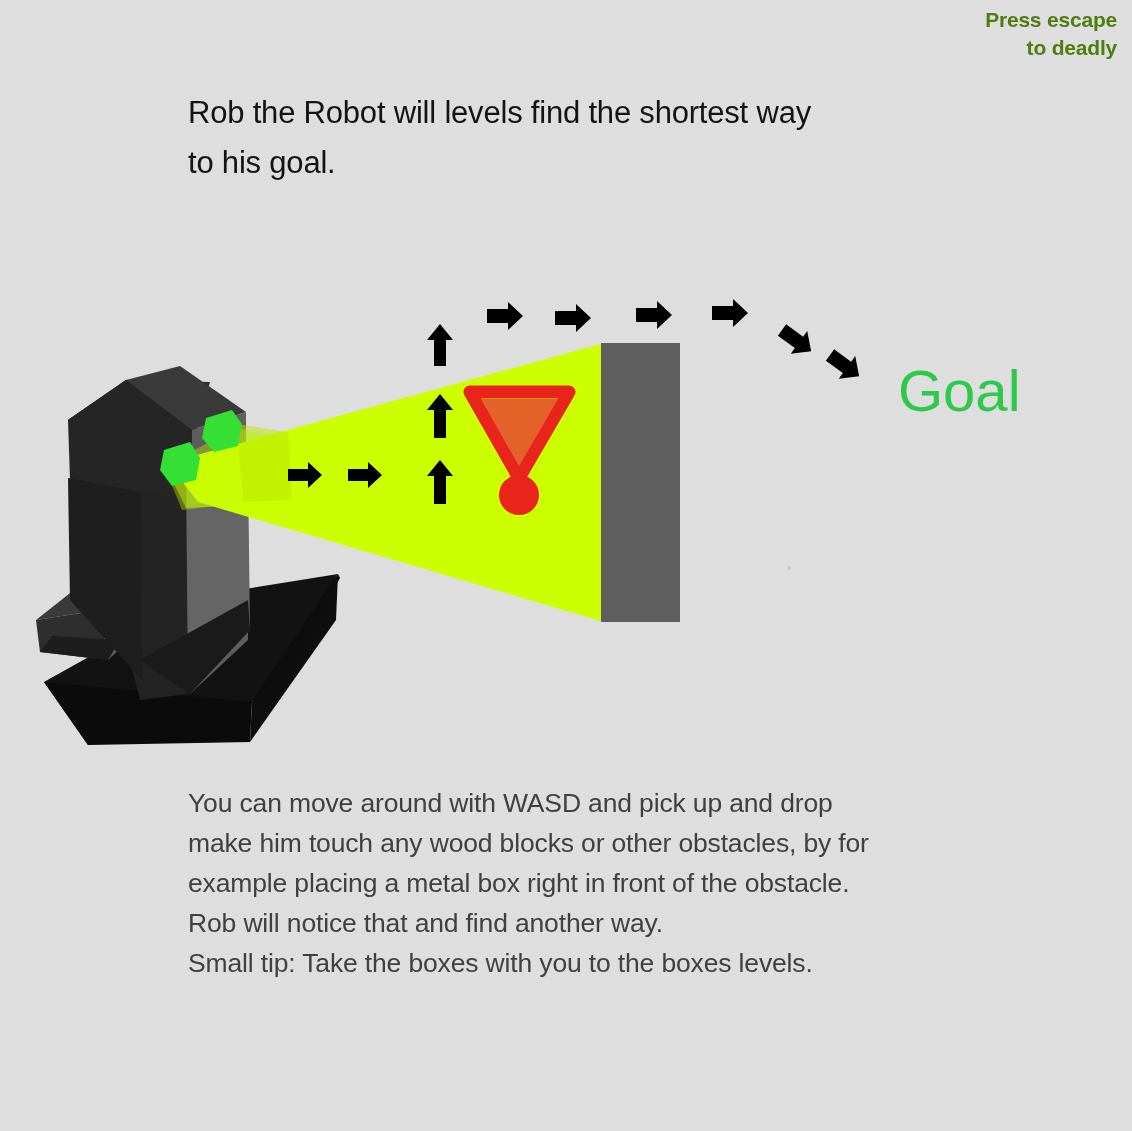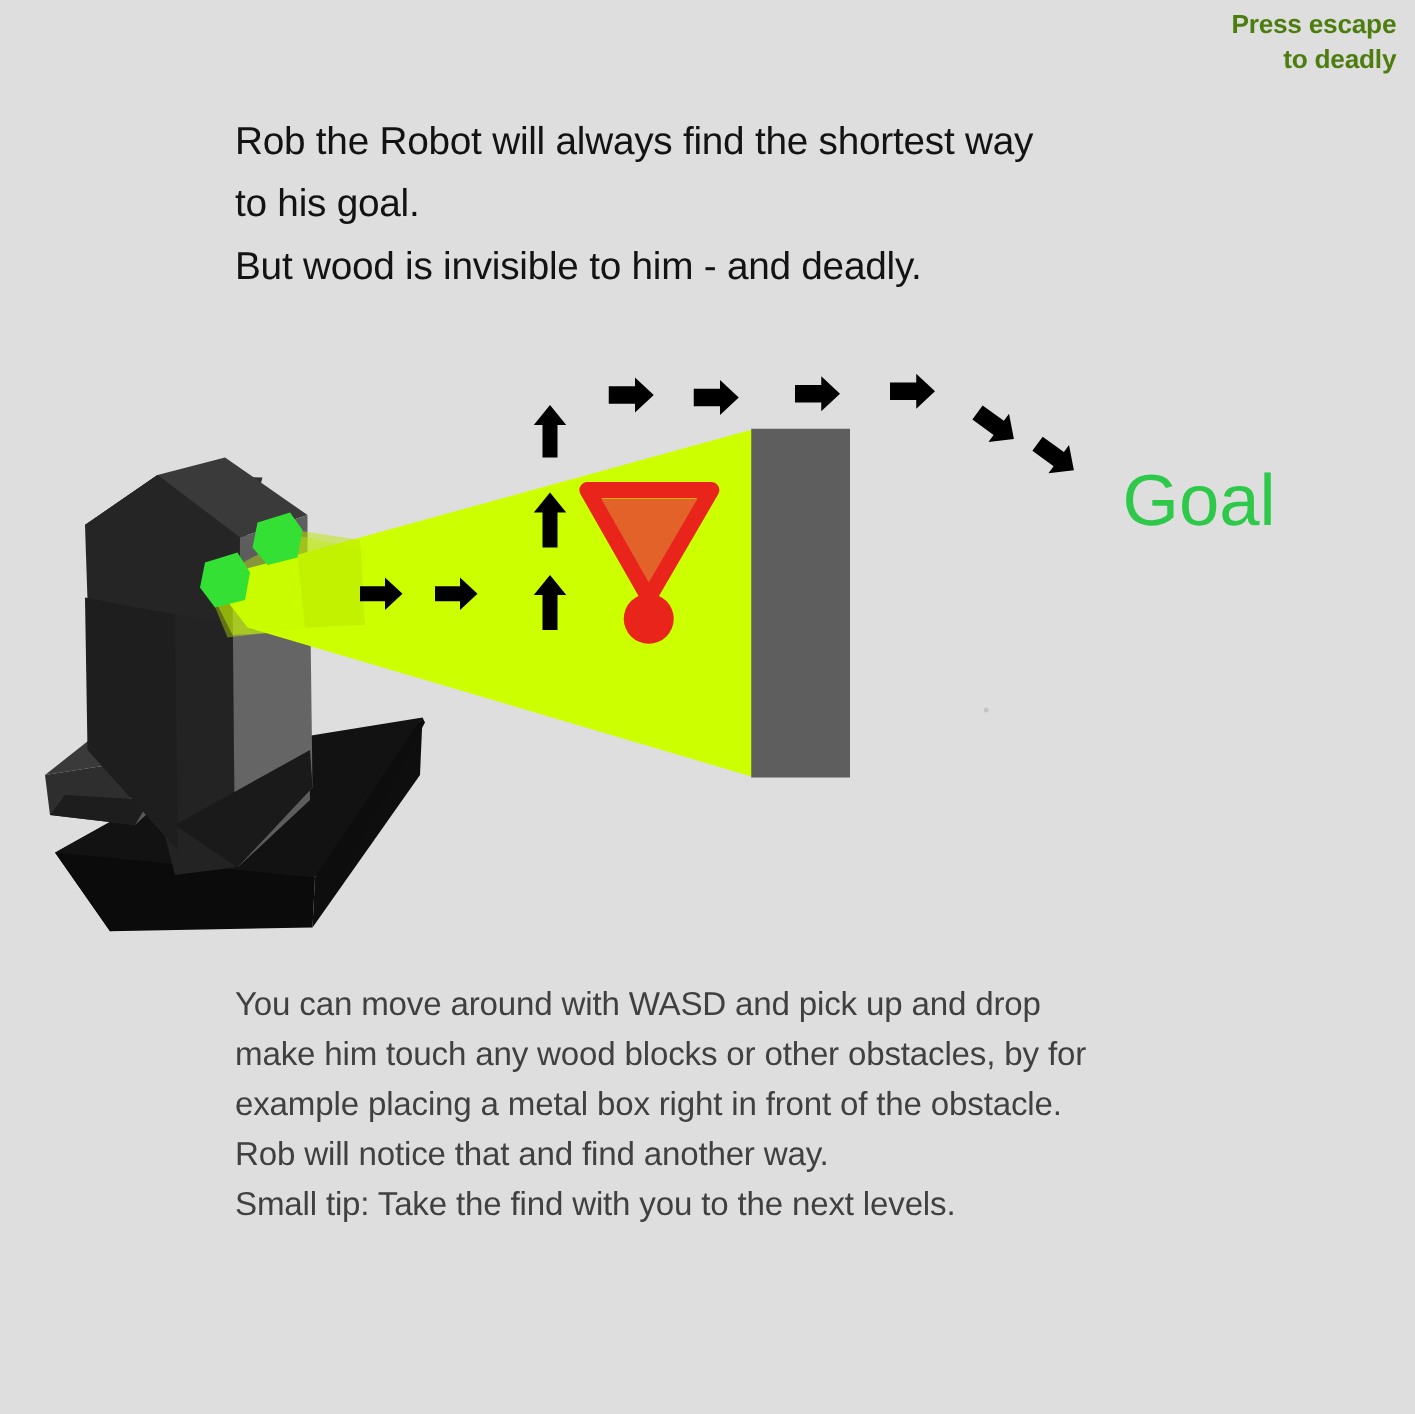--- a/index.html
+++ b/index.html
@@ -58,21 +58,21 @@
     line-height: 40px;
     color: #404040;
     letter-spacing: -0.15px;
   }
   #instructions-text div { white-space: nowrap; }
 
   
   #goal-label {
     position: absolute;
     left: 898px;
-    top: 372px;
+    top: 362px;
     font-size: 58px;
     color: #2ec94a;
     line-height: 1;
     letter-spacing: 0px;
   }
 
   
   #scene-svg {
     position: absolute;
     left: 0;
@@ -86,23 +86,22 @@
 <body>
 
 <div id="stage">
 
   <div id="escape-hint">
     <div>Press escape</div>
     <div>to deadly</div>
   </div>
 
   <div id="intro-text">
-    <div>Rob the Robot will always find the shortest way</div>
+    <div>Rob the Robot will levels find the shortest way</div>
     <div>to his goal.</div>
-    <div>But wood is invisible to him - and deadly.</div>
   </div>
 
   <div id="goal-label">Goal</div>
 
   <svg id="scene-svg" viewBox="0 0 1132 1131">
 
     <defs>
       <marker id="none"></marker>
     </defs>
 
@@ -205,16 +204,16 @@
     </g>
 
     <circle cx="789" cy="568" r="2" fill="#b9b9b9" opacity="0.7"></circle>
   </svg>
 
   <div id="instructions-text">
     <div>You can move around with WASD and pick up and drop</div>
     <div>make him touch any wood blocks or other obstacles, by for</div>
     <div>example placing a metal box right in front of the obstacle.</div>
     <div>Rob will notice that and find another way.</div>
-    <div>Small tip: Take the find with you to the next levels.</div>
+    <div>Small tip: Take the boxes with you to the boxes levels.</div>
   </div>
 
 </div>
 
 </body></html>

